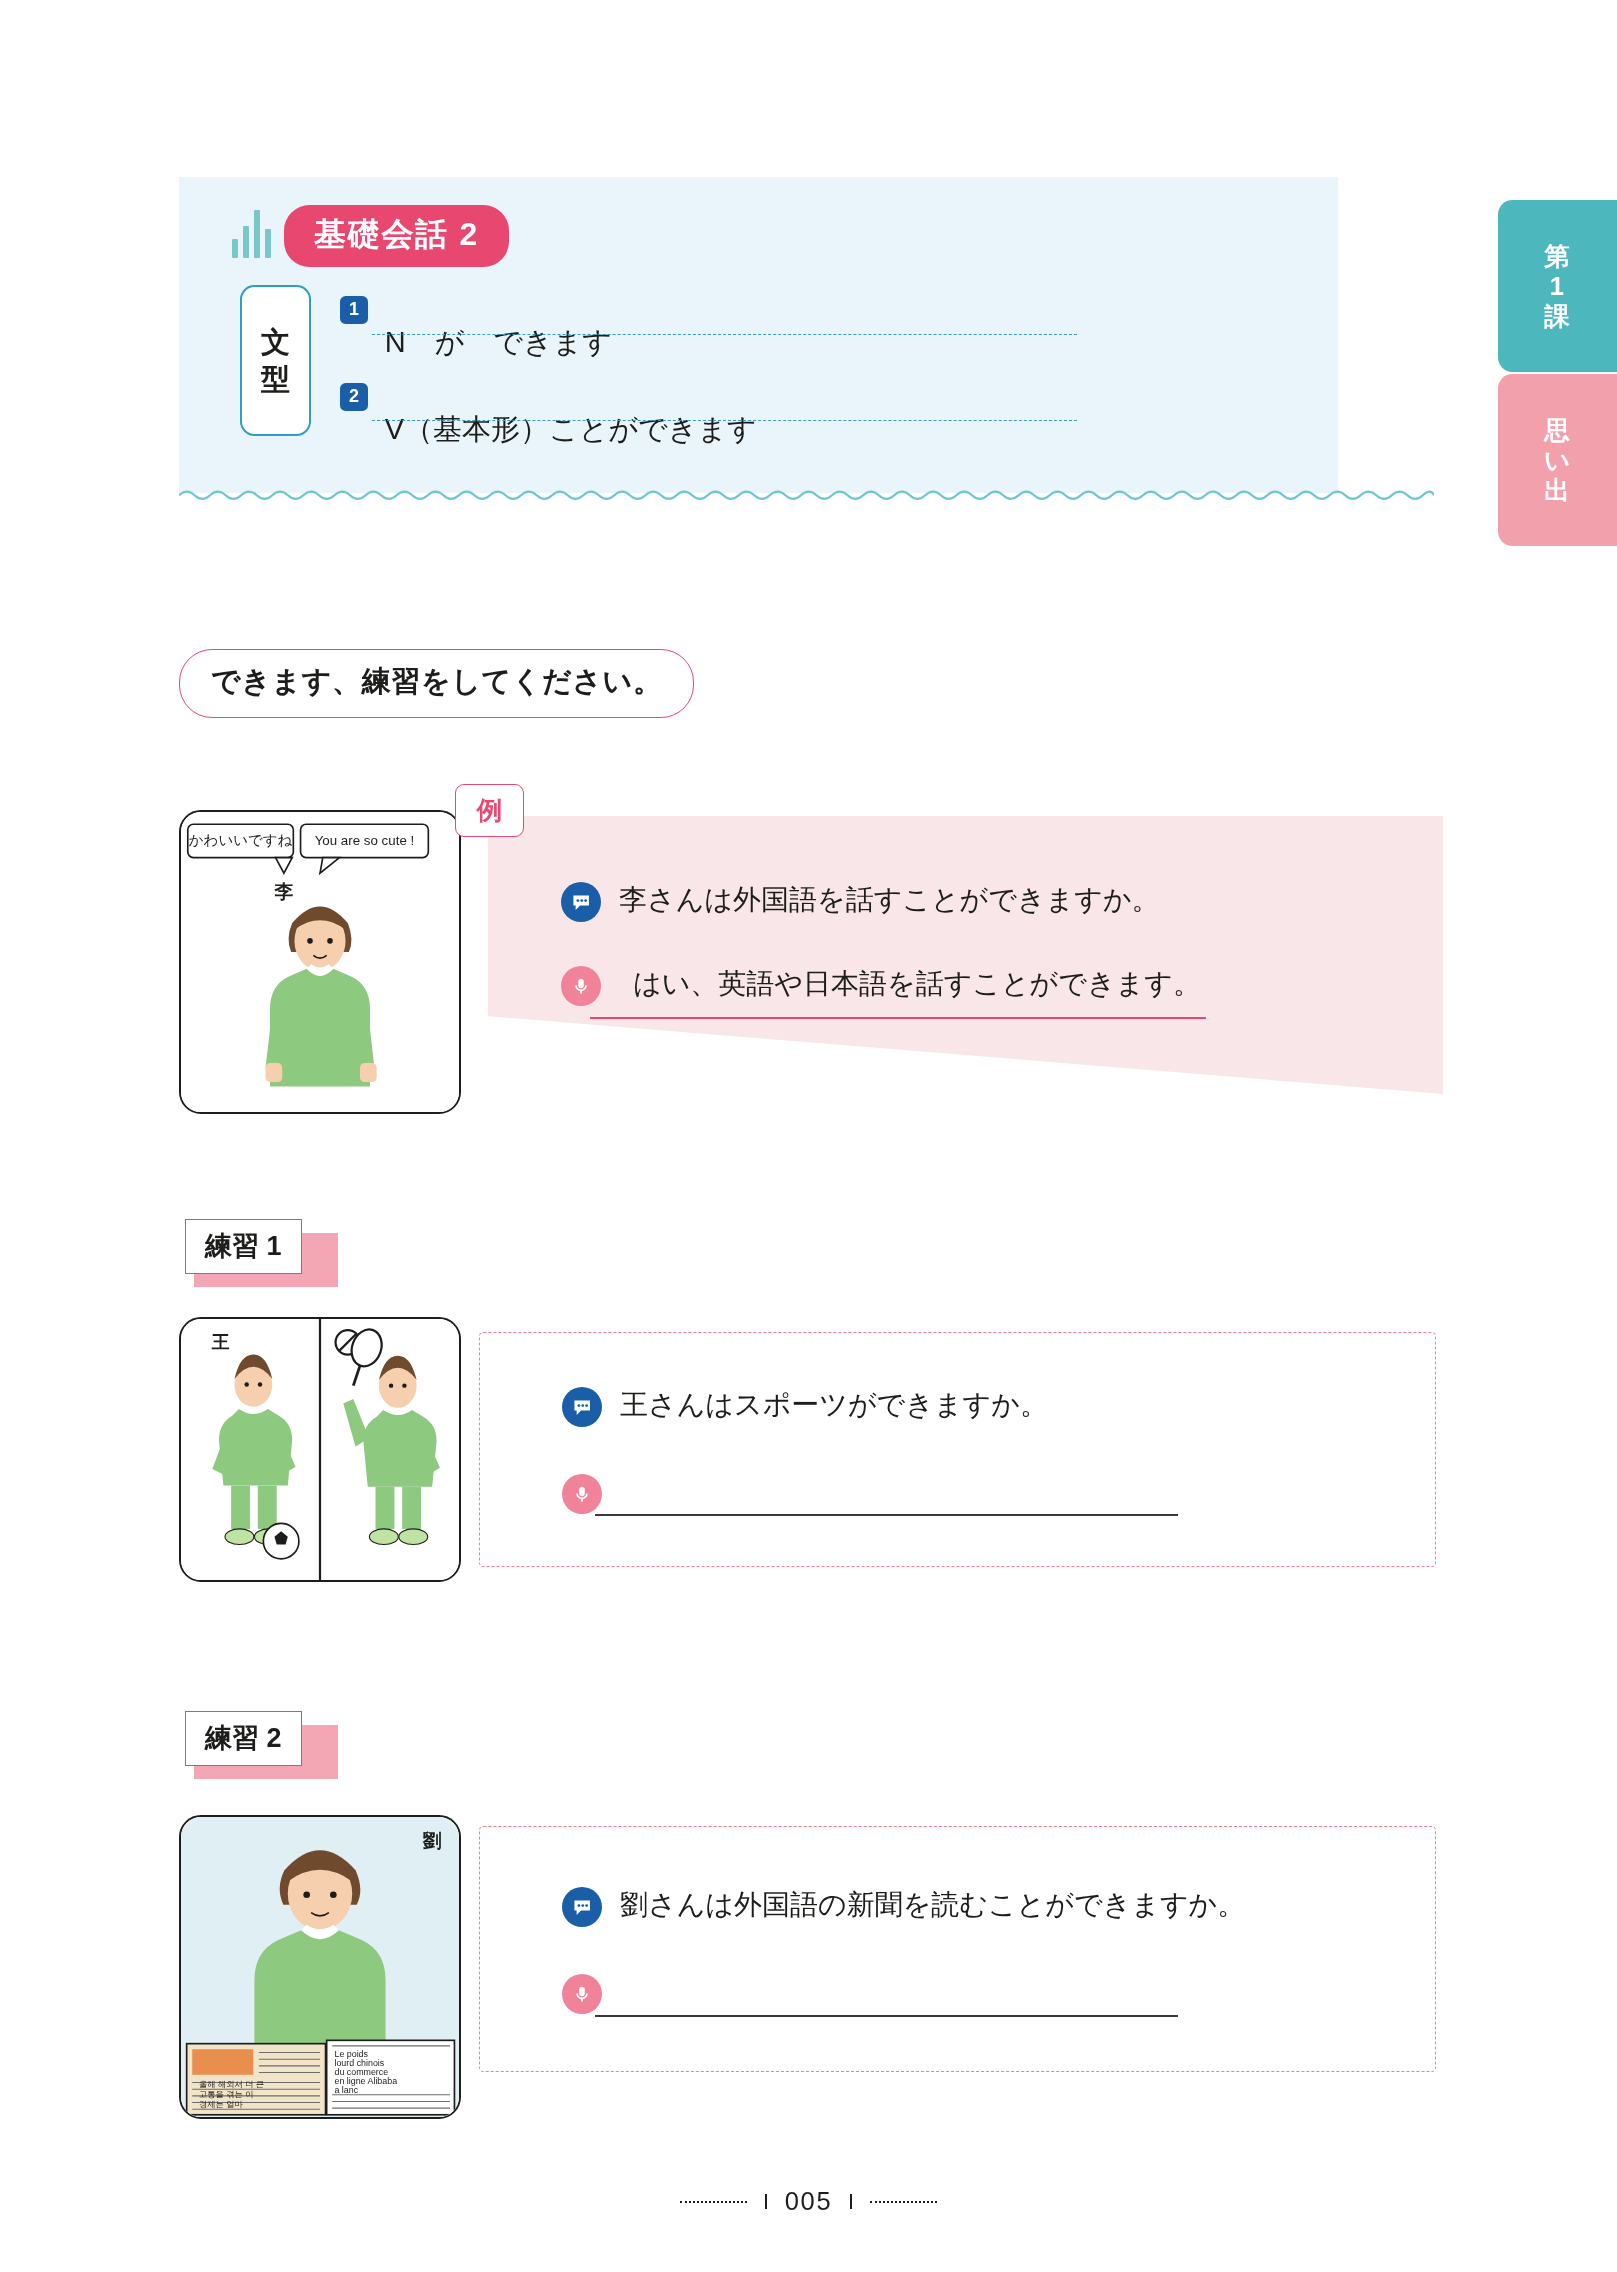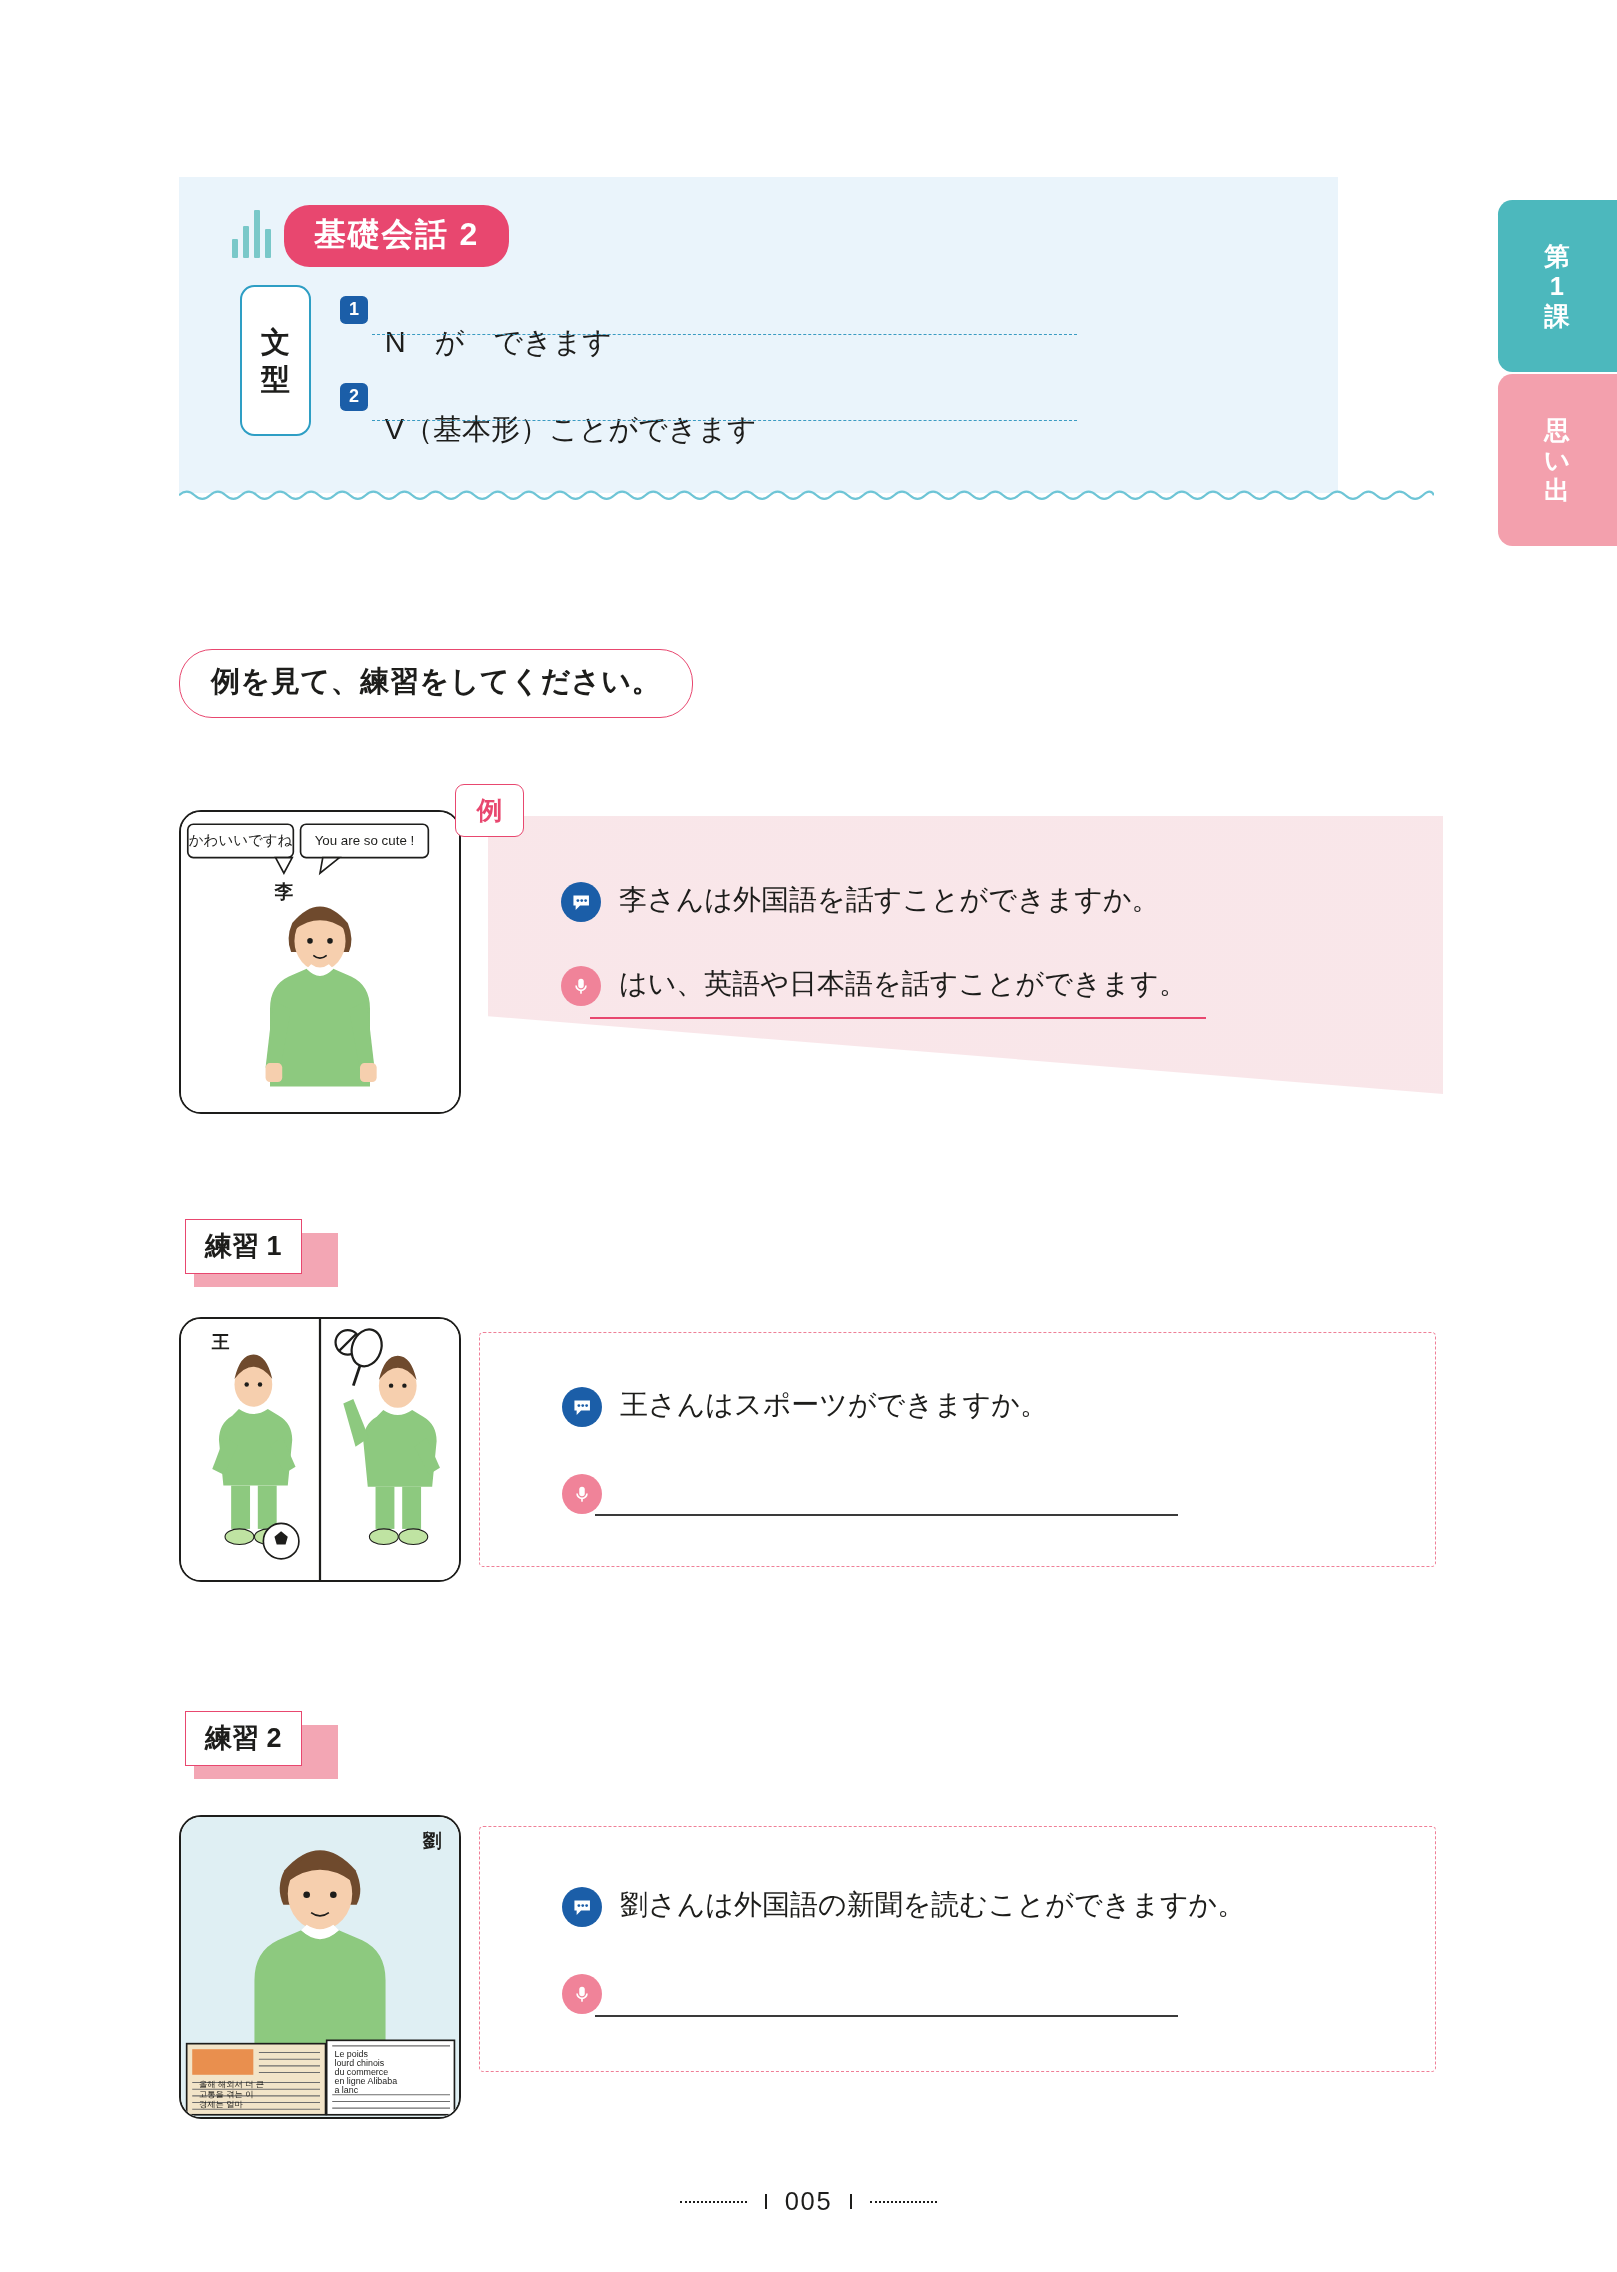--- a/index.html
+++ b/index.html
@@ -339,21 +339,21 @@
       <div class="num-badge">2</div>
       <div class="pattern-text">V（基本形）ことができます</div>
     </div>
     <div class="dash-rule d2"></div>
   </div>
 
   <svg class="wave" viewBox="0 0 2260 26" preserveAspectRatio="none">
     <path d="M0,13 Q14,0 28,13 T56,13 T84,13 T112,13 T140,13 T168,13 T196,13 T224,13 T252,13 T280,13 T308,13 T336,13 T364,13 T392,13 T420,13 T448,13 T476,13 T504,13 T532,13 T560,13 T588,13 T616,13 T644,13 T672,13 T700,13 T728,13 T756,13 T784,13 T812,13 T840,13 T868,13 T896,13 T924,13 T952,13 T980,13 T1008,13 T1036,13 T1064,13 T1092,13 T1120,13 T1148,13 T1176,13 T1204,13 T1232,13 T1260,13 T1288,13 T1316,13 T1344,13 T1372,13 T1400,13 T1428,13 T1456,13 T1484,13 T1512,13 T1540,13 T1568,13 T1596,13 T1624,13 T1652,13 T1680,13 T1708,13 T1736,13 T1764,13 T1792,13 T1820,13 T1848,13 T1876,13 T1904,13 T1932,13 T1960,13 T1988,13 T2016,13 T2044,13 T2072,13 T2100,13 T2128,13 T2156,13 T2184,13 T2212,13 T2240,13 T2260,13" fill="none" stroke="#6ec5d6" stroke-width="4"></path>
   </svg>
 
-  <div class="instruction">例を見て、練習をしてください。</div>
+  <div class="instruction">できます、練習をしてください。</div>
 
   <div class="rei-wedge"></div>
   <div class="rei-tag">例</div>
 
   <div class="pic-frame pic-example">
     <svg viewBox="0 0 500 540" width="278" height="300">
       <rect x="0" y="0" width="500" height="540" fill="#ffffff"></rect>
 
       <rect x="12" y="22" width="190" height="60" rx="10" fill="#ffffff" stroke="#1d1d1b" stroke-width="3"></rect>
       <text x="107" y="60" font-size="26" text-anchor="middle" font-family="'Liberation Sans',sans-serif" fill="#1d1d1b">かわいいですね</text>
@@ -384,21 +384,21 @@
       <svg width="24.4" height="24.4" viewBox="0 0 44 44">
           <path d="M8 10h28v18H20l-8 8v-8H8z" fill="#ffffff"></path>
           <circle cx="16" cy="19" r="2.5" fill="#1b5ea8"></circle>
           <circle cx="23" cy="19" r="2.5" fill="#1b5ea8"></circle>
           <circle cx="30" cy="19" r="2.5" fill="#1b5ea8"></circle>
         </svg>
     </span>
     <span class="qa-text">李さんは外国語を話すことができますか。</span>
   </div>
 
-  <div class="qa-line" style="left:561px; top:966px;">
+  <div class="qa-line" style="left:561px; top:966px;gap:14px;">
     <span class="mic-icon">
       <svg width="22" height="22" viewBox="0 0 40 40">
           <rect x="15" y="7" width="10" height="17" rx="5" fill="#ffffff"></rect>
           <path d="M11 19a9 9 0 0 0 18 0" stroke="#ffffff" stroke-width="3" fill="none"></path>
           <rect x="18.5" y="28" width="3" height="6" fill="#ffffff"></rect>
         </svg>
     </span>
     <span class="qa-text">はい、英語や日本語を話すことができます。</span>
   </div>
   <div class="answer-underline" style="left:590px; top:1017px; width:616px; border-bottom-color:#e8476f;"></div>

